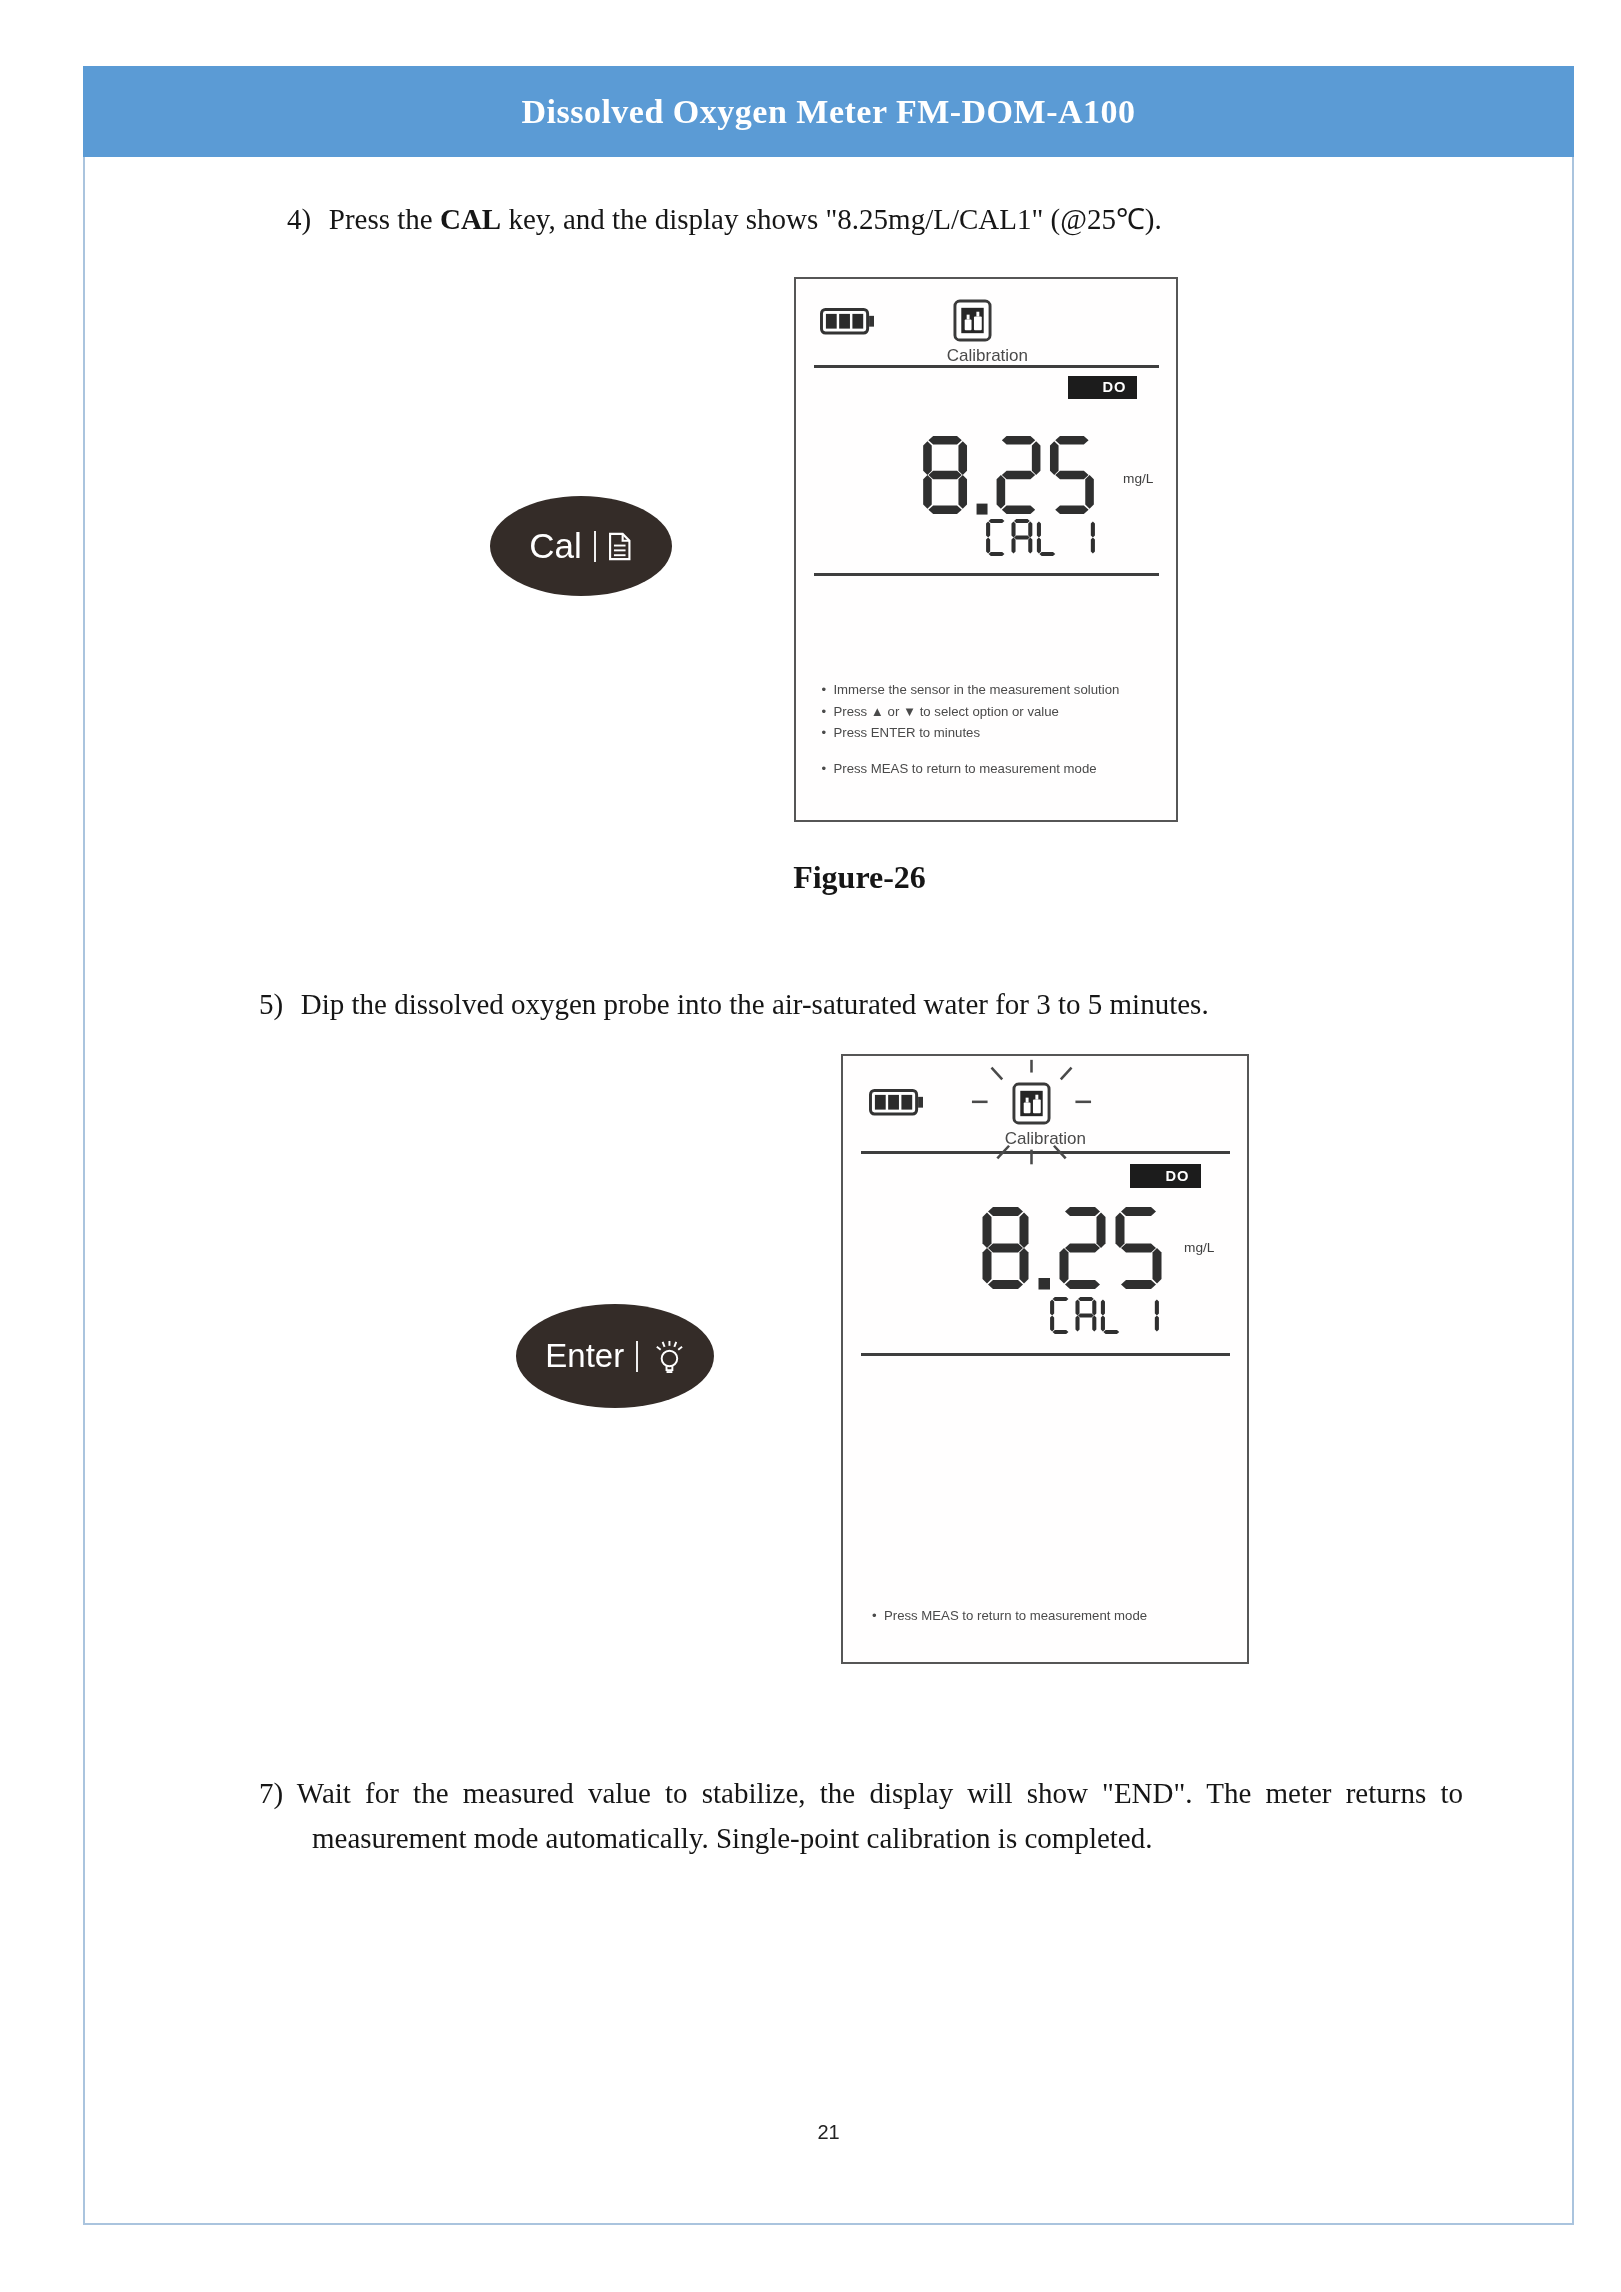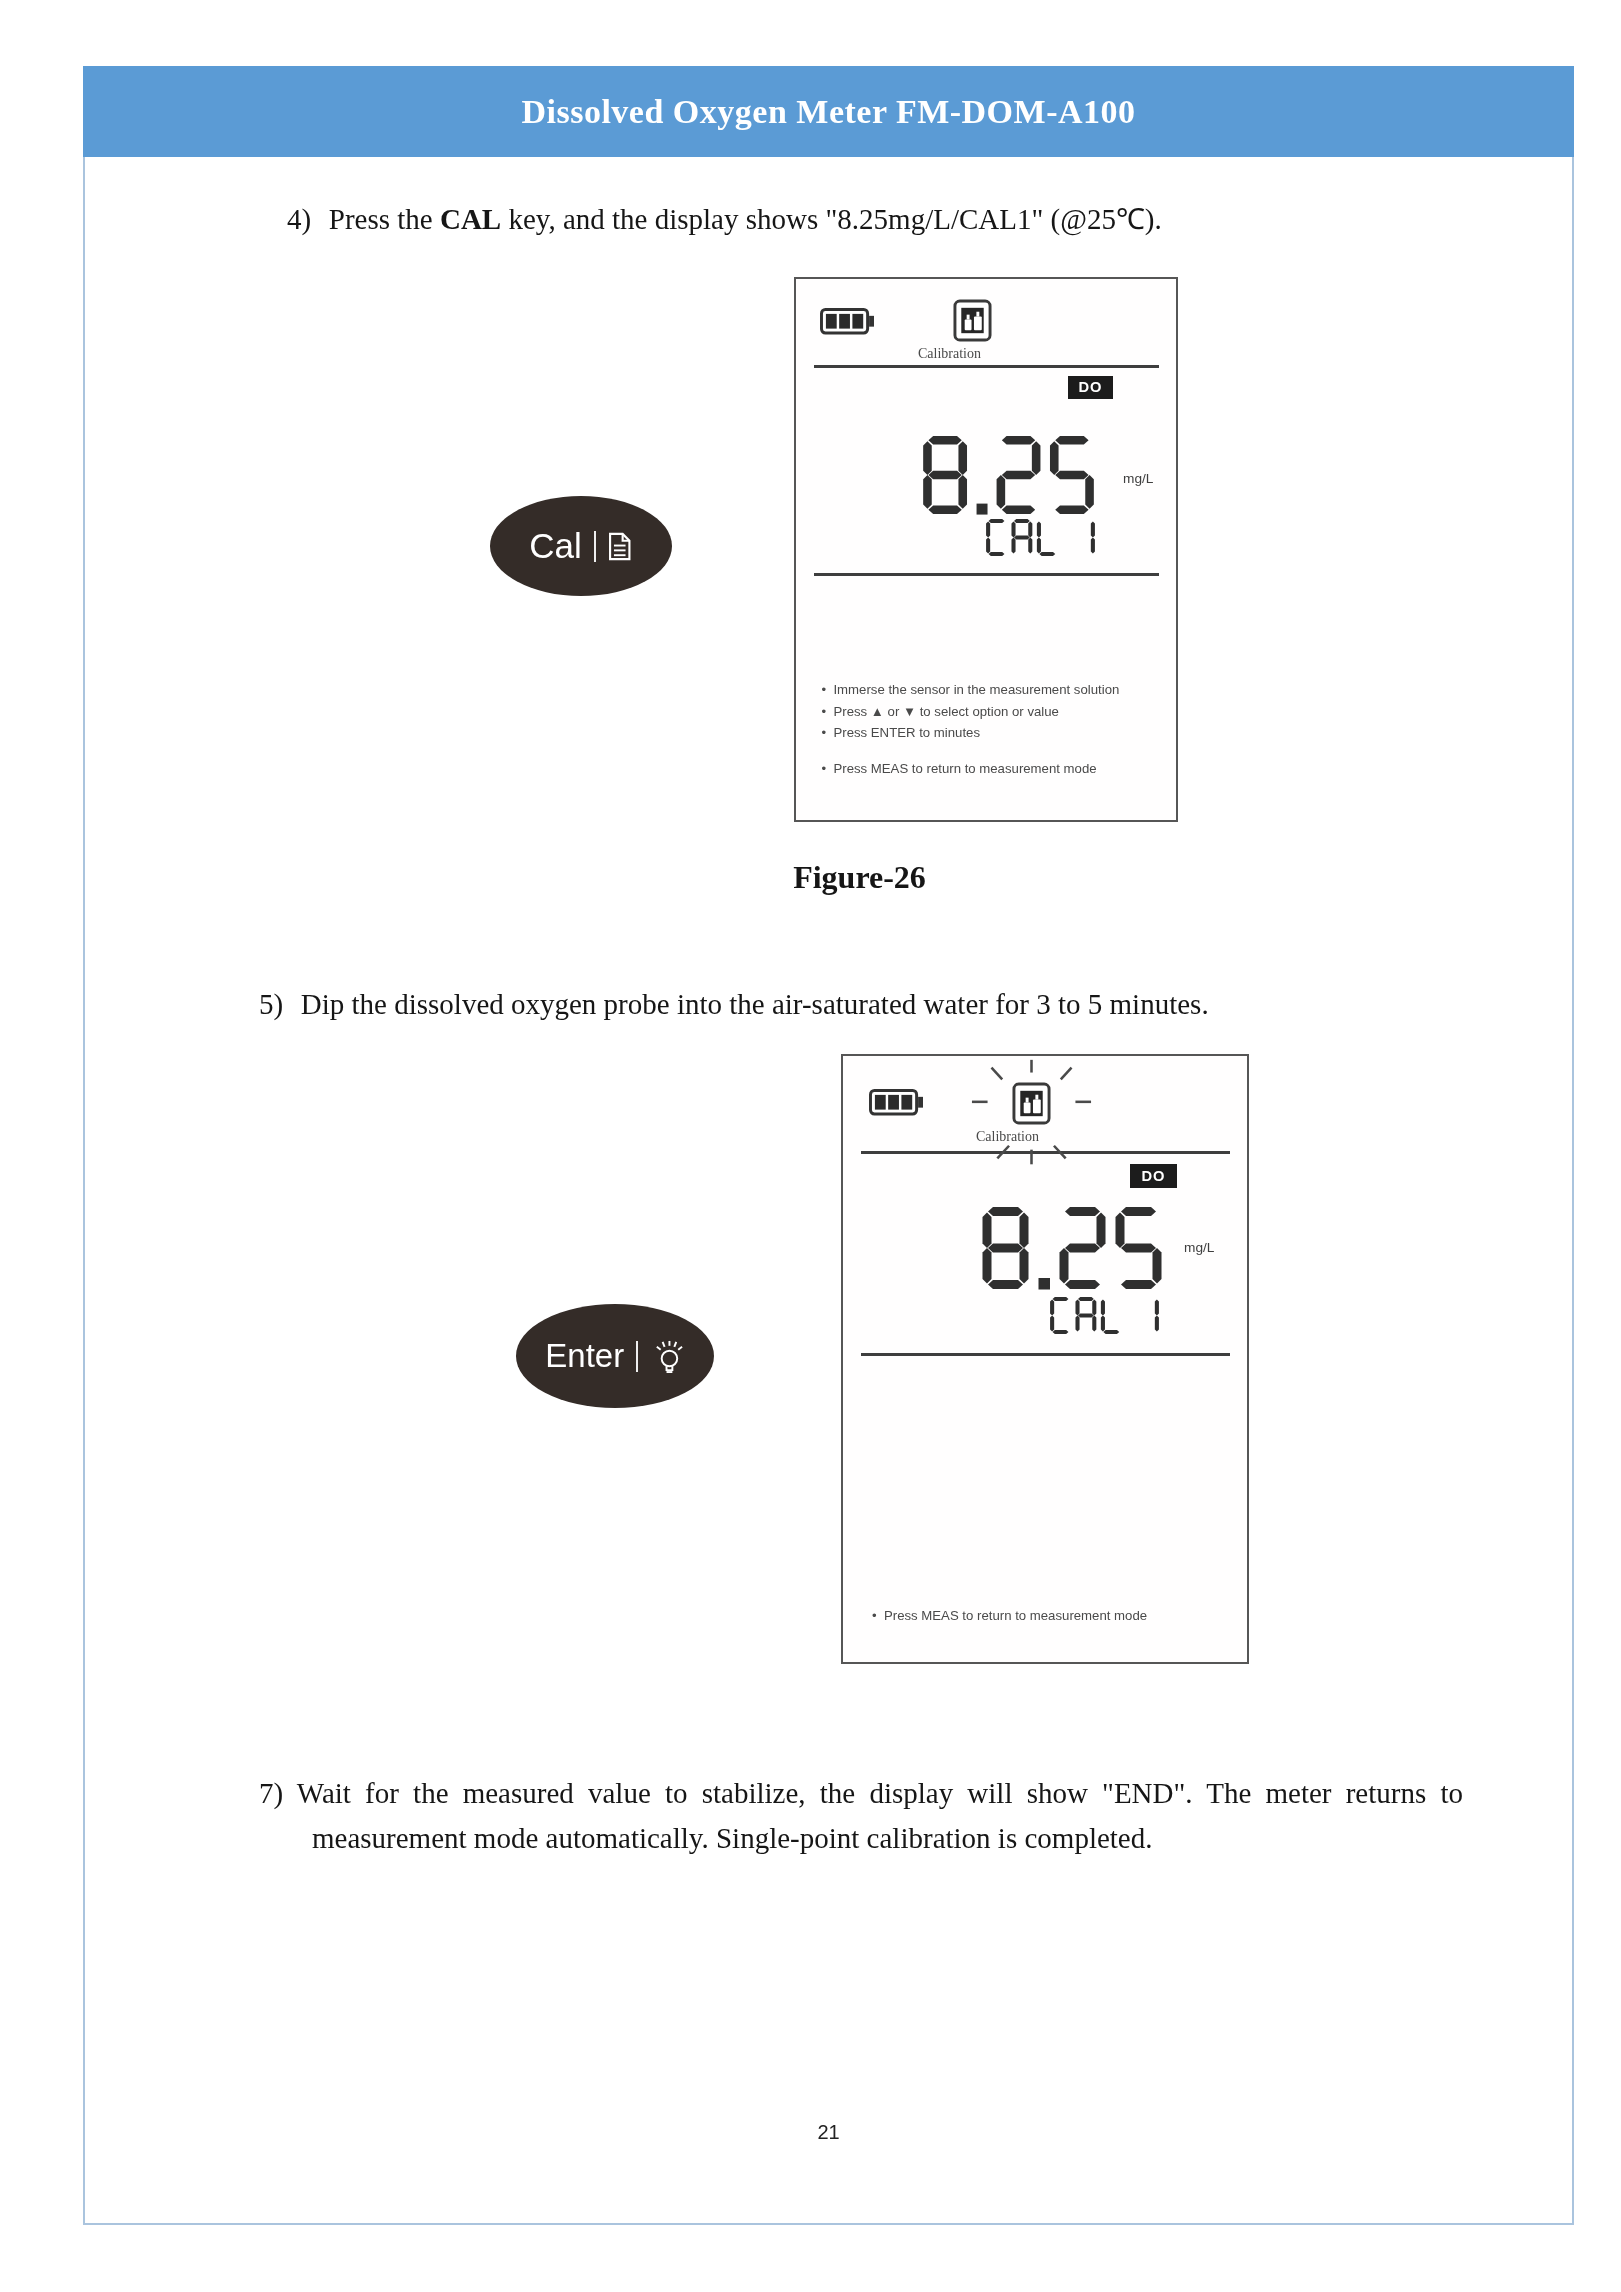--- a/index.html
+++ b/index.html
@@ -11,25 +11,25 @@
         background:#5b9bd5;display:flex;align-items:center;justify-content:center;}
   .header-bar .title{color:#ffffff;font-size:34px;font-weight:bold;letter-spacing:0.5px;}
   .step{position:absolute;font-size:29px;line-height:43px;white-space:nowrap;}
   .step .num{display:inline-block;margin-right:17.6px;}
   .step-justified{position:absolute;font-size:29px;line-height:45px;text-align:justify;
         text-justify:inter-word;white-space:normal;}
   .bold{font-weight:bold;}
   
   .fig-box{position:absolute;border:2px solid #565656;background:#fffefe;box-sizing:content-box;}
   .hline{position:absolute;background:#3e3e3e;height:2.9px;}
-  .lcd-label{position:absolute;font-family:Liberation Serif, serif;color:#4a4a4a;
-        text-align:left;font-size:14px;}
+  .lcd-label{position:absolute;font-family:Liberation Sans, sans-serif;color:#4a4a4a;
+        text-align:right;font-size:17px;}
   .do-badge{position:absolute;background:#1c1c1c;color:#ffffff;
         font-family:"Liberation Sans", sans-serif;font-weight:bold;font-size:14.7px;
-        display:flex;align-items:center;justify-content:center;letter-spacing:1px;}
+        display:flex;align-items:center;justify-content:center;letter-spacing:1px;padding-left:24px;}
   .sseg{position:absolute;line-height:0;}
   .unit{position:absolute;font-family:"Liberation Sans", sans-serif;color:#3f3f3f;font-size:13.7px;}
   .bullets{position:absolute;font-family:"Liberation Sans", sans-serif;color:#4a4a4a;
         font-size:13.2px;line-height:21.6px;}
   .bullet-item::before{content:"\2022\00a0\00a0";}
   .bullet-item.gap{margin-top:14.7px;}
   
   .oval-btn{position:absolute;background:#342c28;border-radius:50%;color:#ffffff;
         font-family:"Liberation Sans", sans-serif;display:flex;align-items:center;
         justify-content:center;gap:11.8px;}

